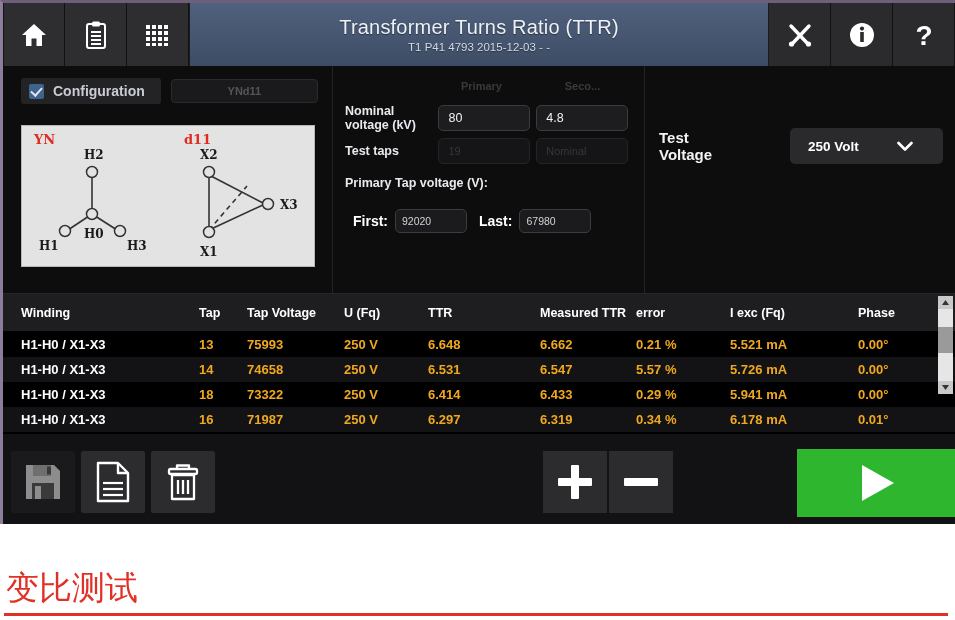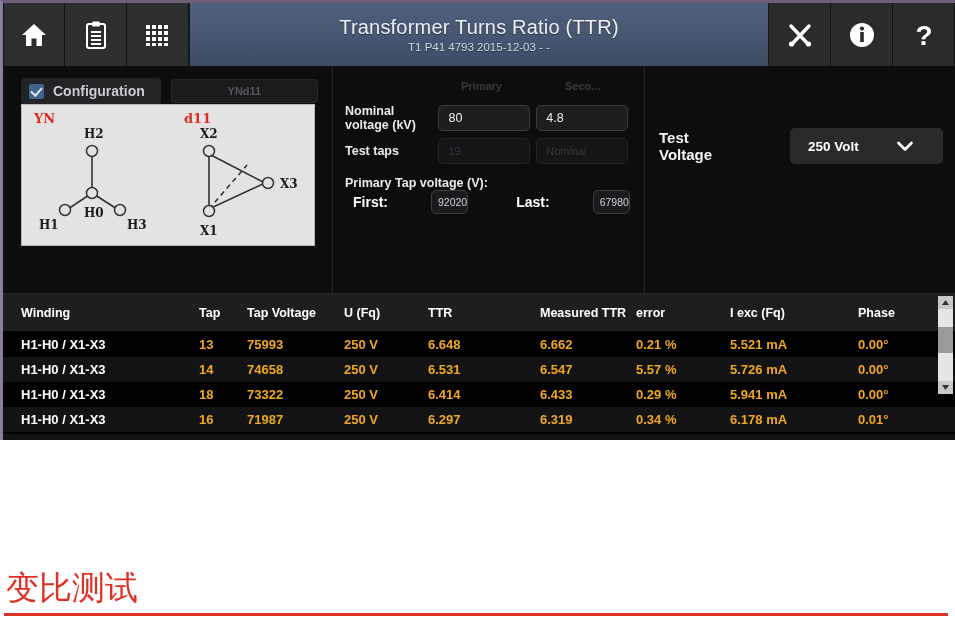--- a/index.html
+++ b/index.html
@@ -12,21 +12,21 @@
   .screen {
     position: relative;
     width: 955px; height: 620px;
     background: #ffffff;
   }
 
   
   .device {
     position: absolute;
     left: 0; top: 0;
-    width: 955px; height: 440px;
+    width: 955px; height: 524px;
     background: #b91c1c;
     border-left: 3px solid #8d7c9b;
     border-top: 3px solid #6d5f79;
     overflow: hidden;
   }
 
   
   .topbar {
     position: relative;
     height: 63px;
@@ -127,21 +127,21 @@
     background: #1a1a1d;
     border: 1px solid #2a2a2e;
     border-radius: 4px;
     color: #55565a;
     font-size: 11px; font-weight: bold;
     display: flex; align-items: center; justify-content: center;
   }
 
   
   .vecbox {
-    margin-top: 0;
+    margin-top: 21px;
     width: 294px; height: 142px;
     background: #e3e3e3;
     border: 1px solid #b8b8b8;
   }
 
   
   .tabs-row {
     display: flex;
     justify-content: flex-end;
     height: 22px;
@@ -173,21 +173,21 @@
   .inp.ghost {
     color: #37373b;
     border-color: #242428;
     background: #151517;
     font-size: 11px;
   }
   .ptv {
     color: #e7e9ed; font-size: 12.5px; font-weight: bold;
     margin-top: 12px;
   }
-  .firstlast { display: flex; align-items: center; margin-top: 0; padding-left: 8px; gap: 36px; }
+  .firstlast { display: flex; align-items: center; margin-top: 19px; padding-left: 8px; }
   .fl2 { color: #ffffff; font-size: 14px; font-weight: bold; margin-right: 7px; }
   .inp-sm {
     width: 72px; height: 24px;
     background: #1b1b1e;
     border: 1px solid #3b3b40;
     border-radius: 5px;
     color: #cfd2d7; font-size: 10.5px;
     display: flex; align-items: center;
     padding-left: 6px;
     margin-right: 12px;

